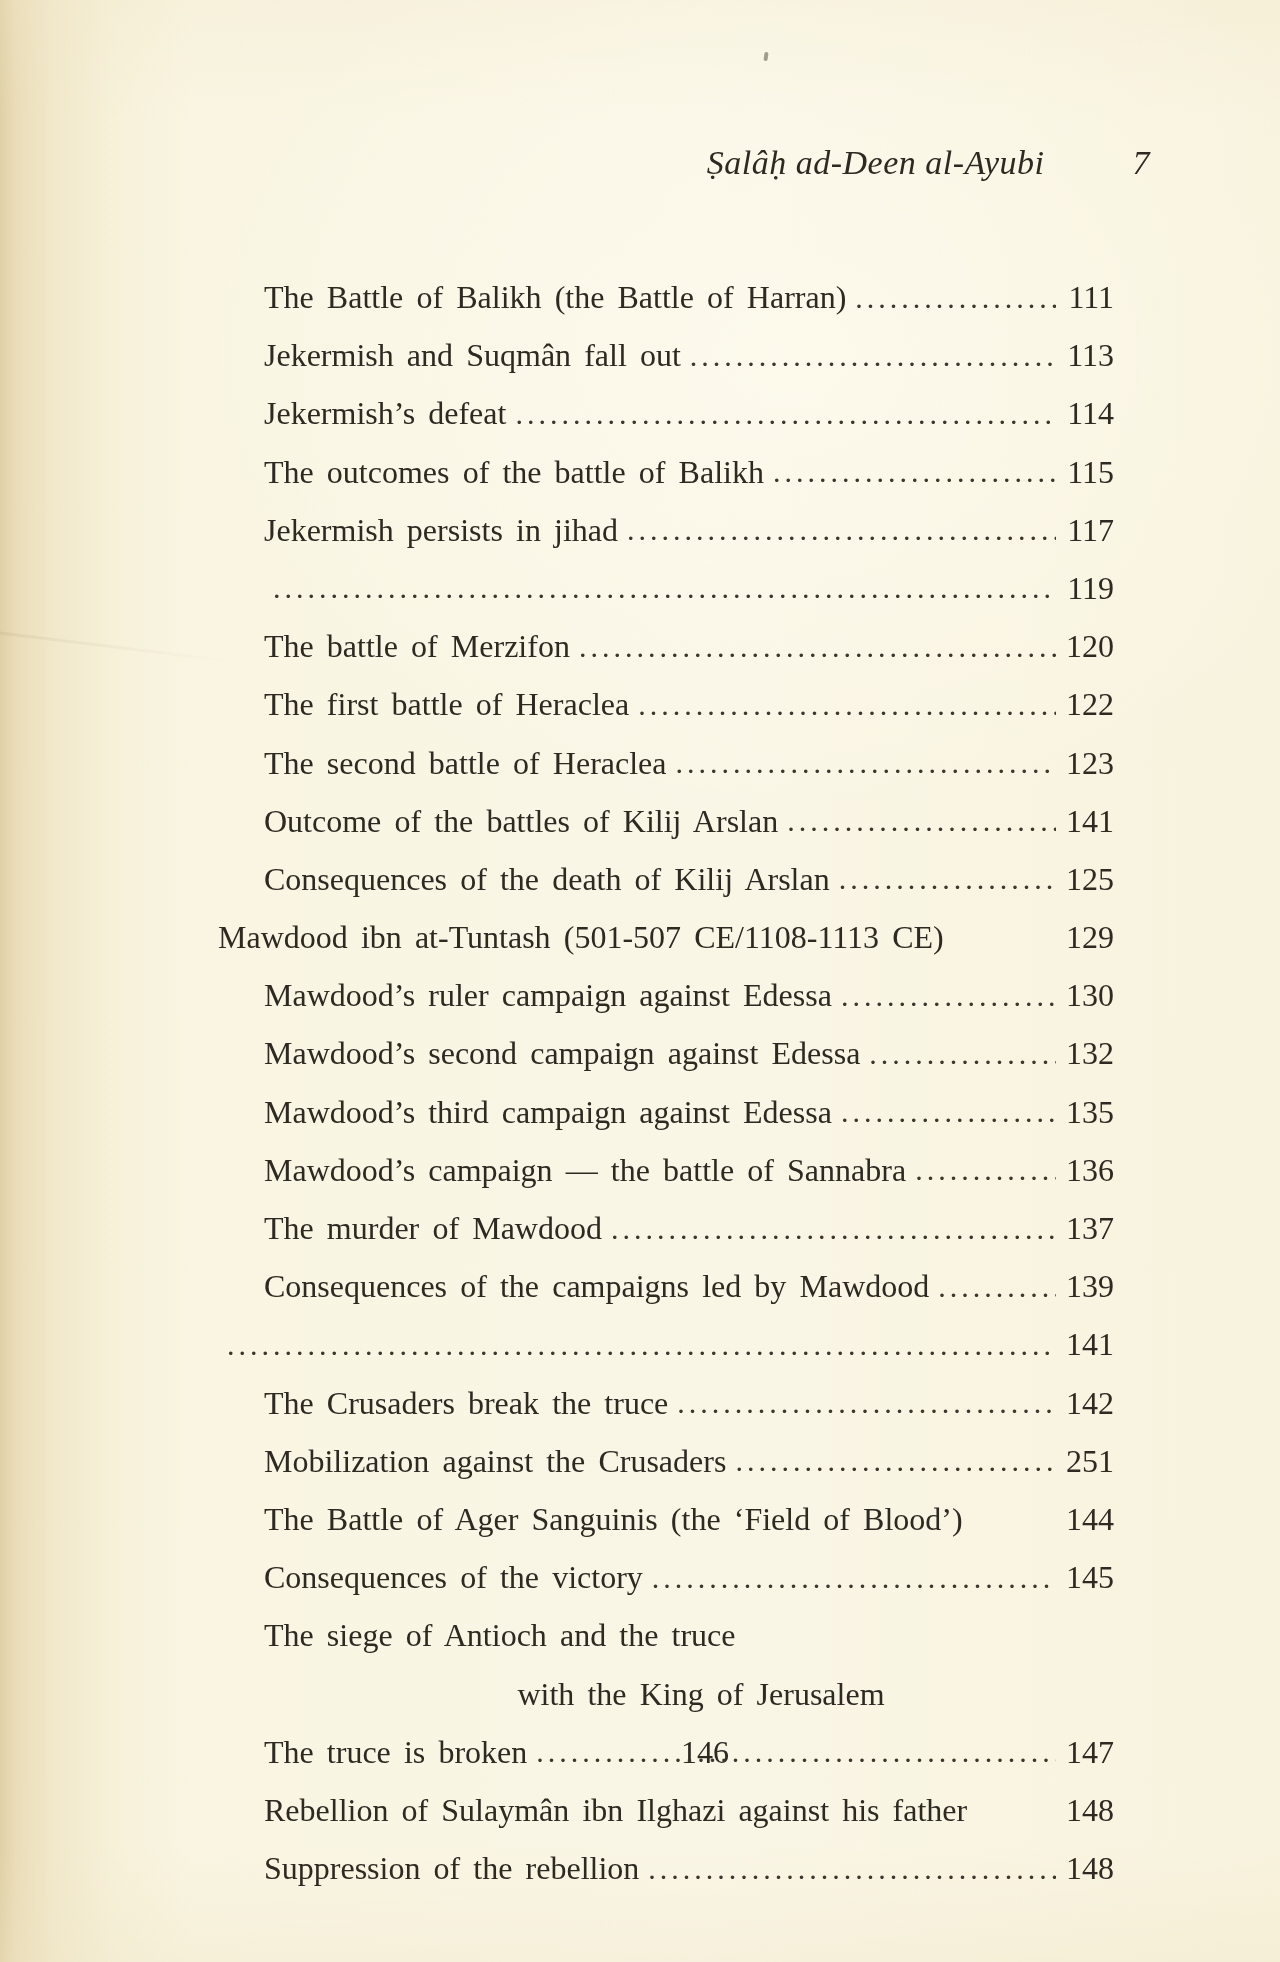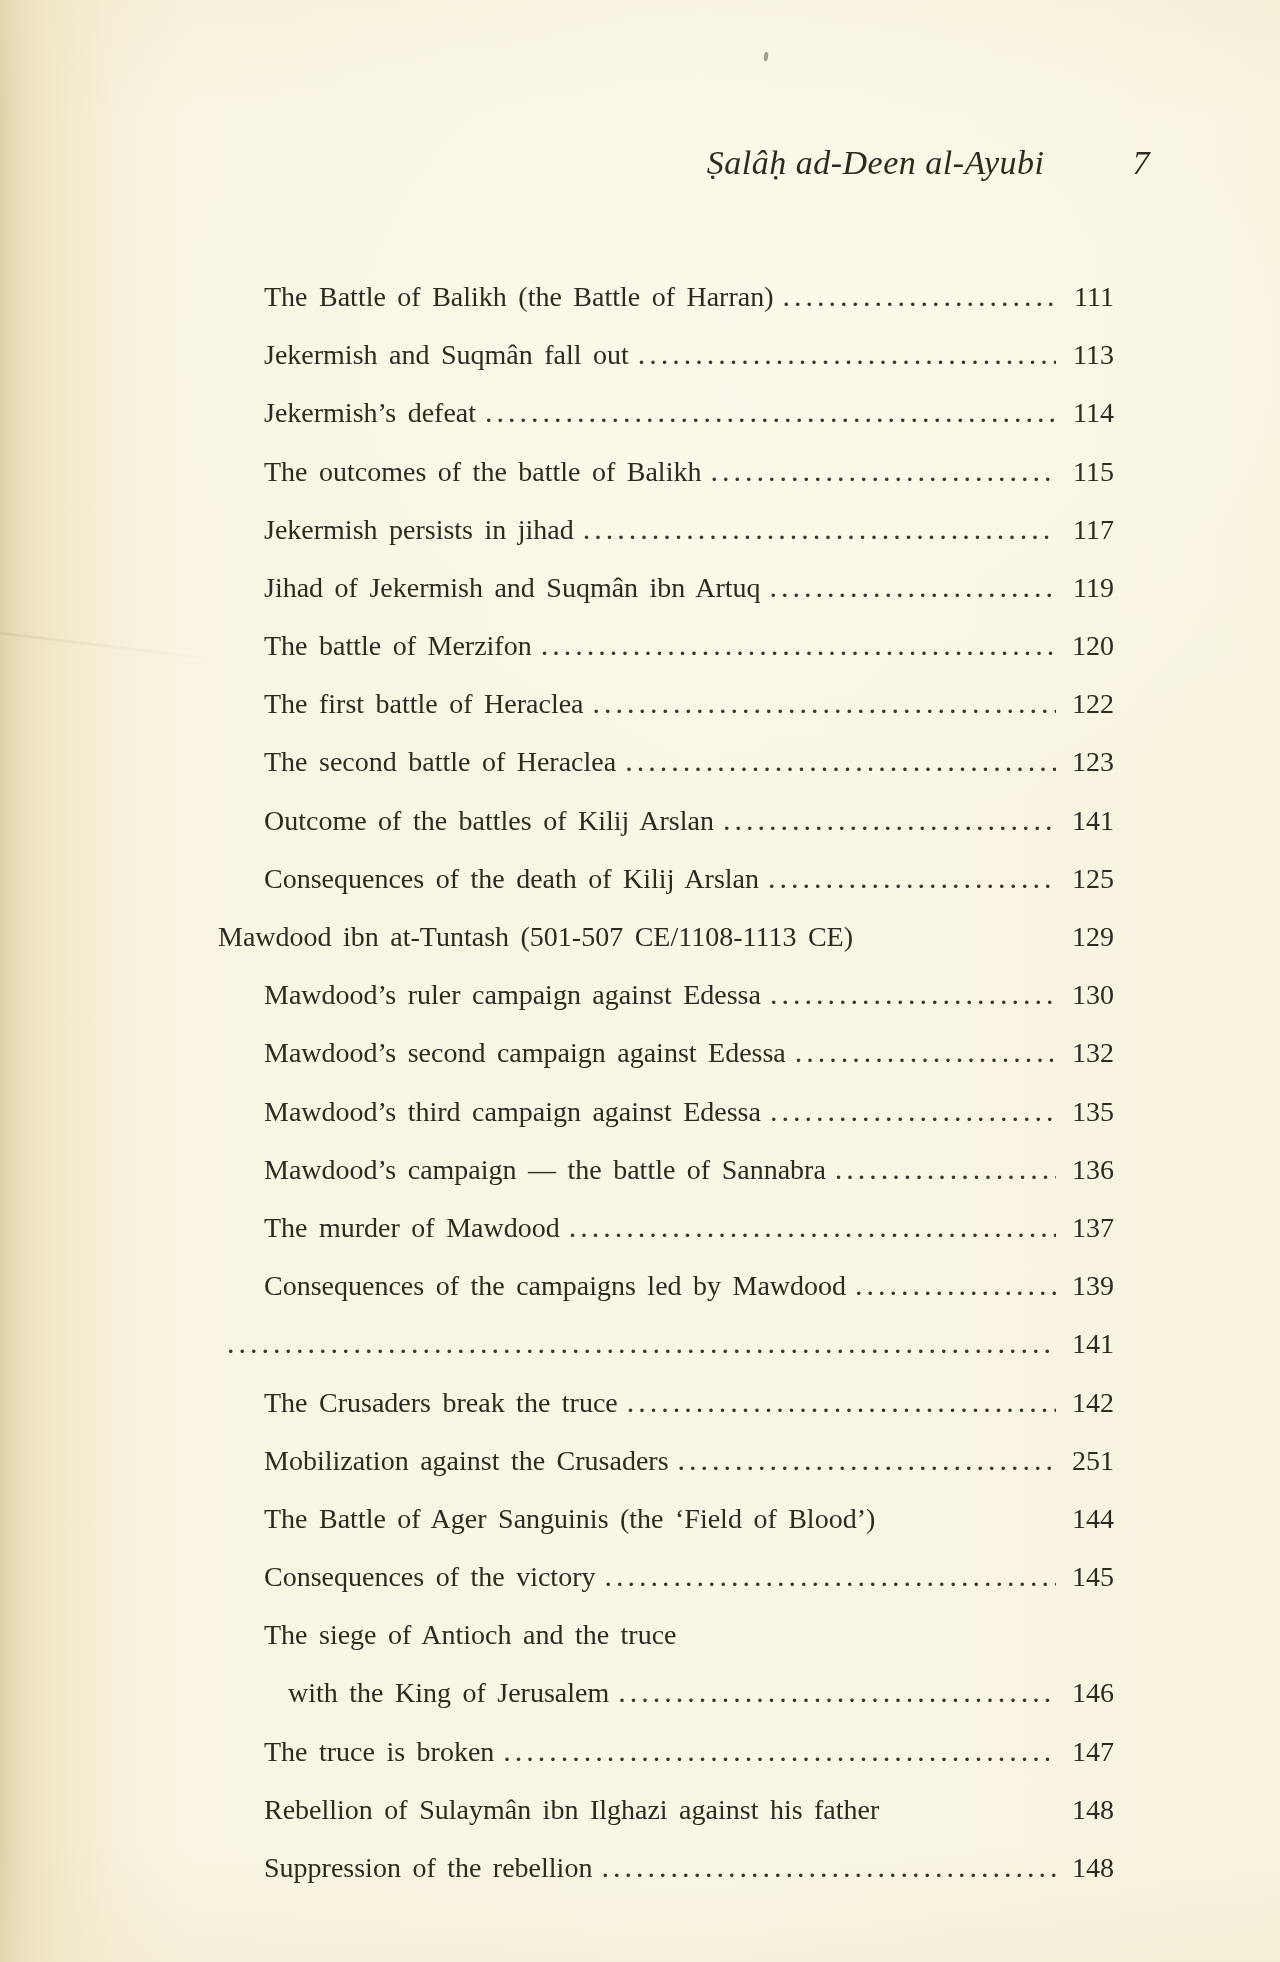--- a/index.html
+++ b/index.html
@@ -35,28 +35,28 @@
 
   
   .toc {
     position: absolute;
     top: 268px;
     left: 218px;
     width: 896px;
   }
   .toc-entry {
     display: flex;
-    align-items: flex-end;
+    align-items: center;
     height: 58.2px;
     line-height: 58.2px;
-    font-size: 28px;
+    font-size: 32px;
   }
   .toc-entry.level-1 { padding-left: 46px; }
   .toc-entry.cont    { padding-left: 70px; }
-  .toc-entry.level-1.cont { padding-left: 70px; }
+  .toc-entry.level-1.cont { padding-left: 70px; flex-direction: column; }
 
   .entry-title {
     white-space: nowrap;
     word-spacing: 0.16em;
   }
   .leader {
     flex: 1 1 0;
     min-width: 0;
     overflow: hidden;
     white-space: nowrap;
@@ -127,21 +127,20 @@
     <span class="entry-title">The outcomes of the battle of Balikh</span>
     <span class="leader"></span>
     <span class="entry-page">115</span>
   </div>
       <div class="toc-entry level-1">
     <span class="entry-title">Jekermish persists in jihad</span>
     <span class="leader"></span>
     <span class="entry-page">117</span>
   </div>
       <div class="toc-entry level-1">
-    <span class="entry-title">Jihad of Jekermish and Suqmân ibn Artuq</span>
     <span class="leader"></span>
     <span class="entry-page">119</span>
   </div>
       <div class="toc-entry level-1">
     <span class="entry-title">The battle of Merzifon</span>
     <span class="leader"></span>
     <span class="entry-page">120</span>
   </div>
       <div class="toc-entry level-1">
     <span class="entry-title">The first battle of Heraclea</span>

